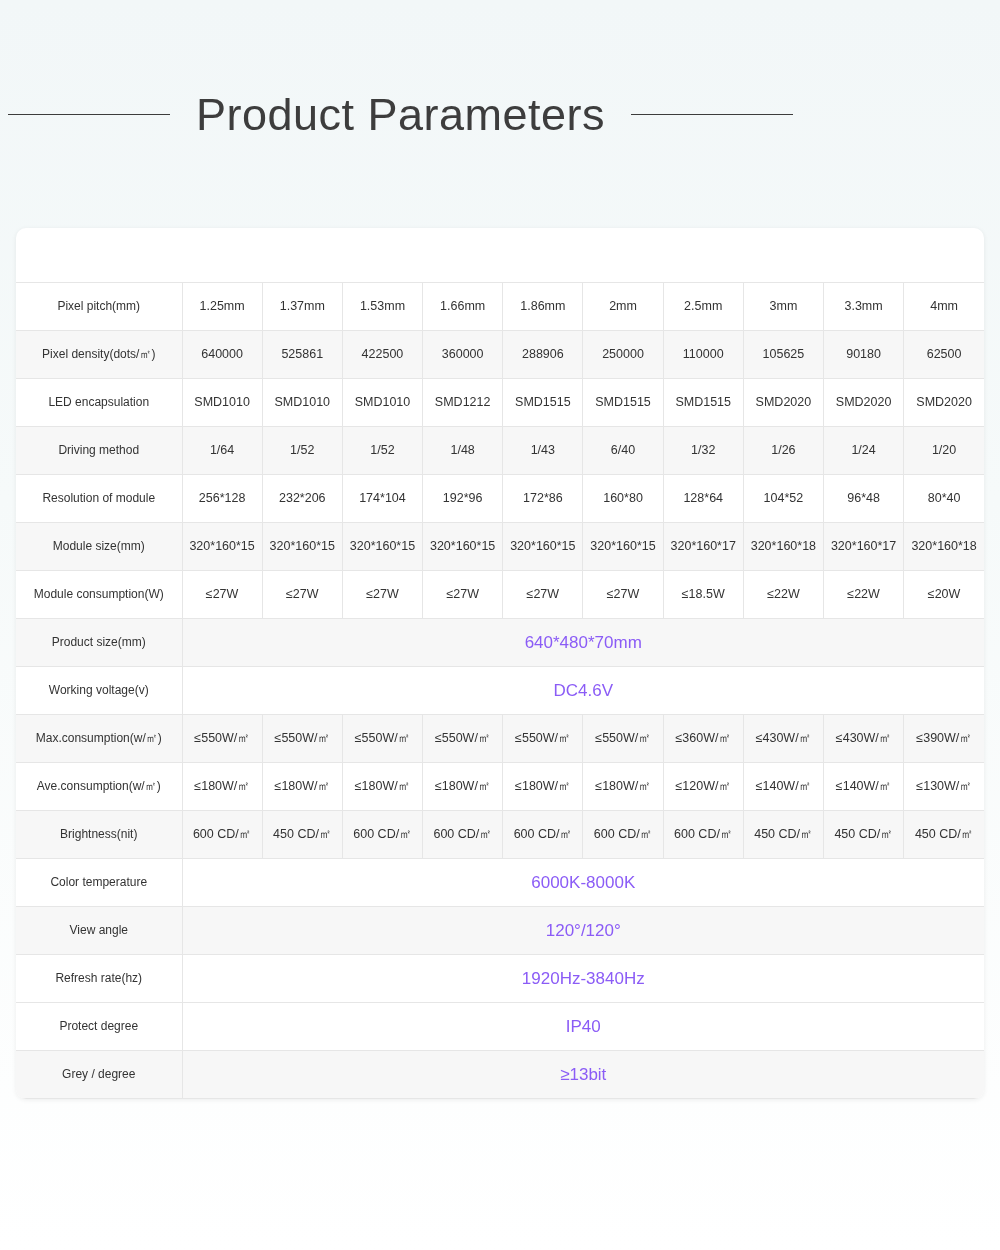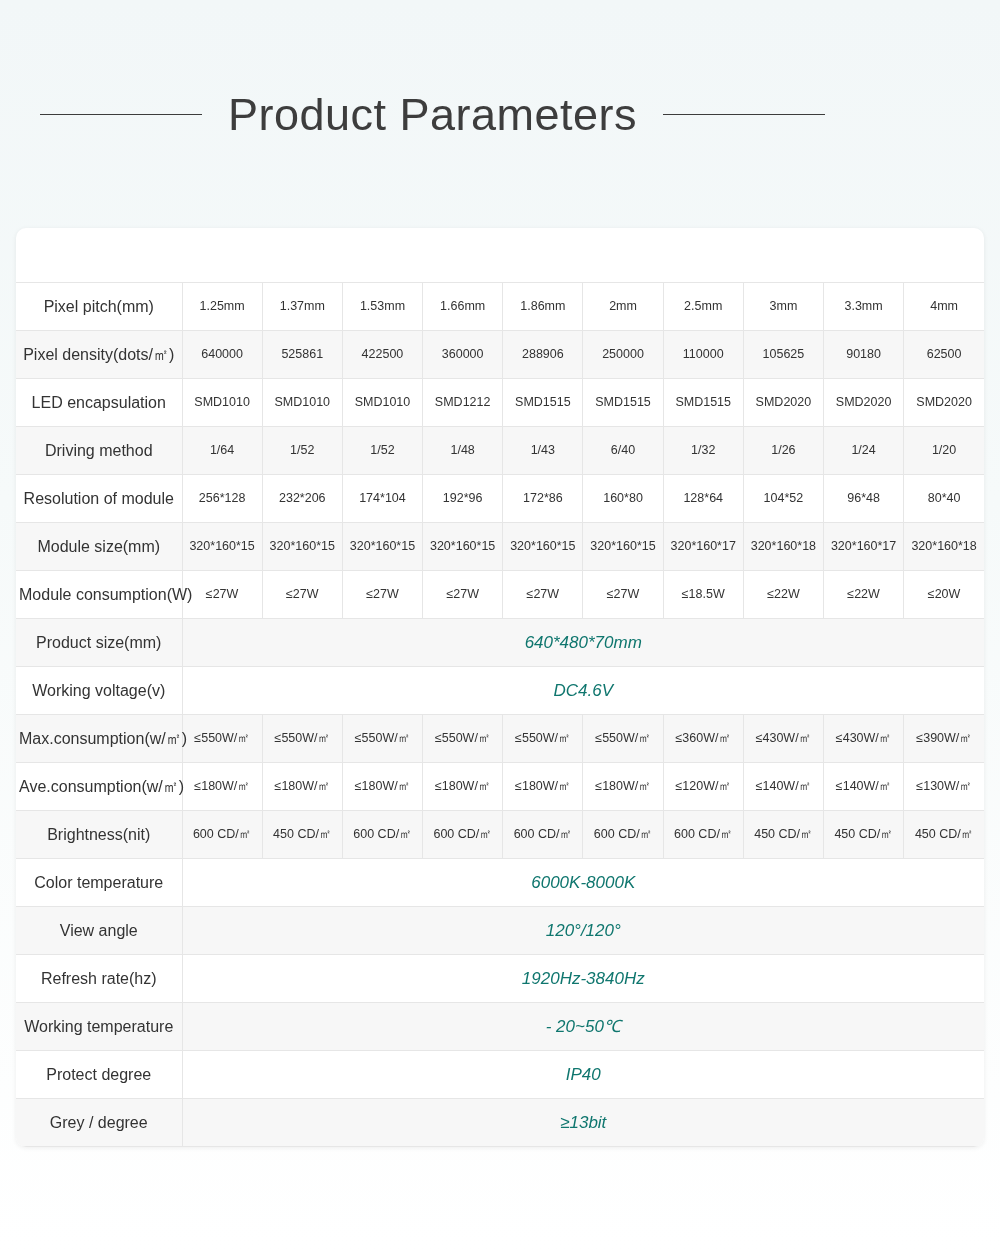--- a/index.html
+++ b/index.html
@@ -21,21 +21,20 @@
 
   
   .title-wrap {
     position: absolute;
     top: 92px;
     left: 0;
     width: 801px;
     display: flex;
     align-items: center;
     justify-content: center;
-    margin-left: 32px;
   }
   .title-rule {
     height: 1px;
     background: #3c3c3c;
     width: 162px;
   }
   .title-text {
     font-size: 45px;
     color: #3d3d3d;
     font-weight: 400;
@@ -71,29 +70,28 @@
     text-align: center;
     vertical-align: middle;
     height: 48px;
     padding: 2px 3px;
     line-height: 1.25;
     white-space: nowrap;
   }
   table.spec tr.alt td { background: #f7f7f7; }
   table.spec tr td:first-child {
     width: 166px;
-    font-size: 16px;
+    font-size: 12px;
     color: #333;
   }
   table.spec td.val { font-size: 12.5px; }
   td.wide {
     font-size: 17px;
-    color: #0f766e;
+    color: #8b5cf6;
     height: 48px;
-    font-style: italic;
   }
   table.spec tr:first-child td { border-top: 1px solid #e6e6e6; }
   table.spec tr td:first-child { border-left: none; }
   table.spec tr td:last-child { border-right: none; }
 
   
   .wm {
     position: absolute;
     color: rgba(190,200,205,0.25);
     font-size: 20px;
@@ -278,24 +276,20 @@
         <tr class="alt">
           <td>View angle</td>
           <td class="wide" colspan="10">120°/120°</td>
         </tr>
 
         <tr>
           <td>Refresh rate(hz)</td>
           <td class="wide" colspan="10">1920Hz-3840Hz</td>
         </tr>
 
-        <tr class="alt">
-          <td>Working temperature</td>
-          <td class="wide" colspan="10">- 20~50℃</td>
-        </tr>
 
         <tr>
           <td>Protect degree</td>
           <td class="wide" colspan="10">IP40</td>
         </tr>
 
         <tr class="alt">
           <td>Grey / degree</td>
           <td class="wide" colspan="10">≥13bit</td>
         </tr>

